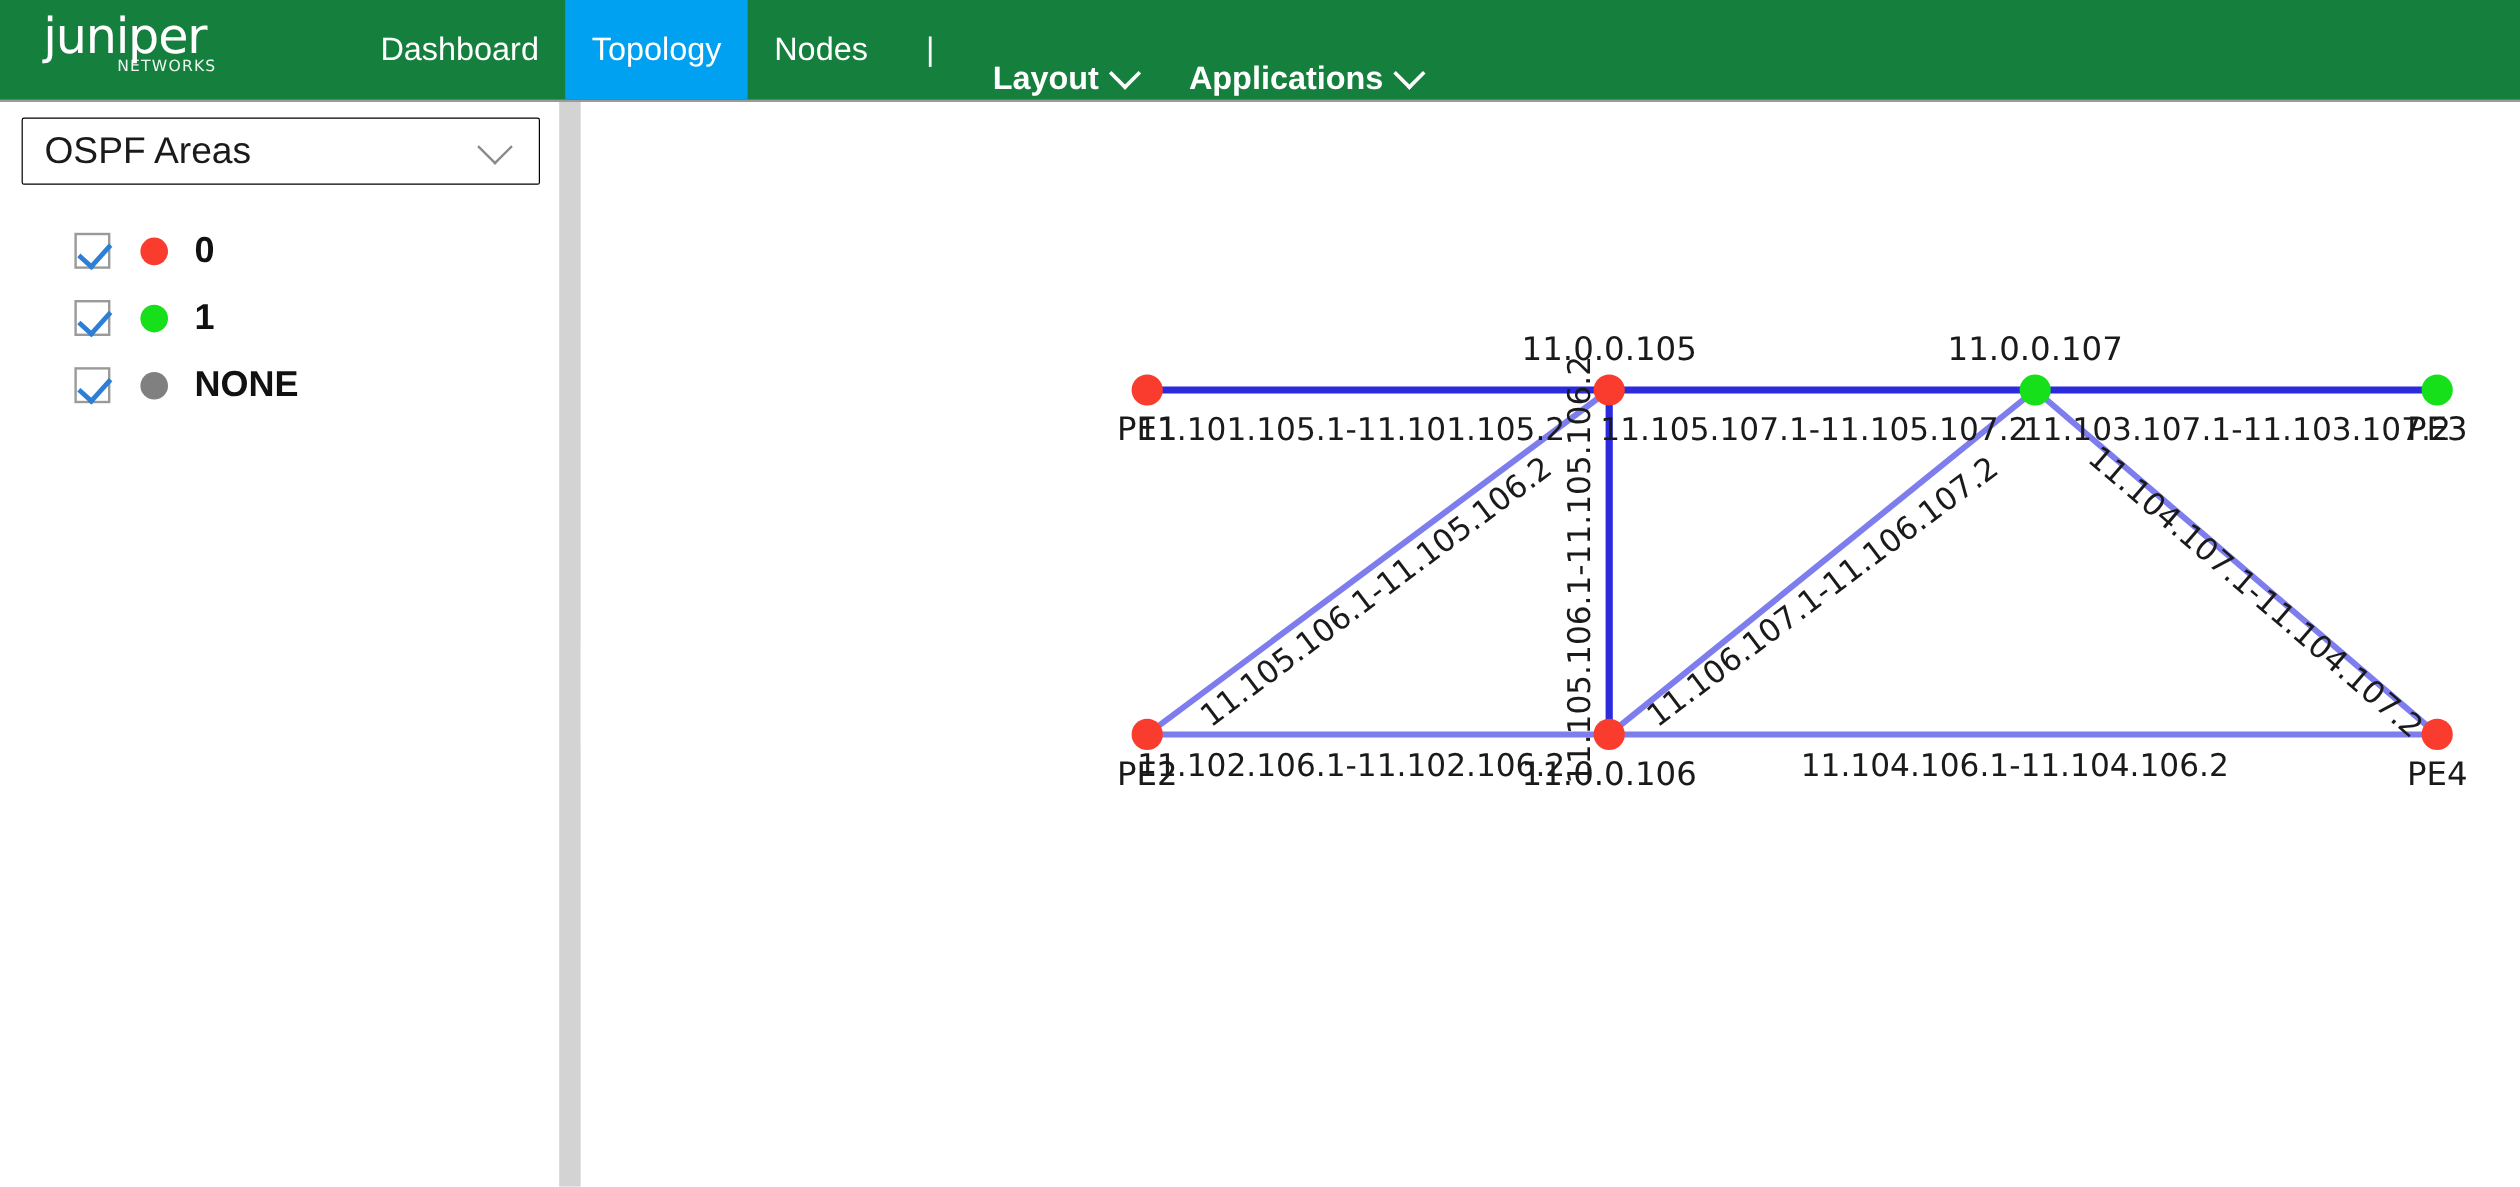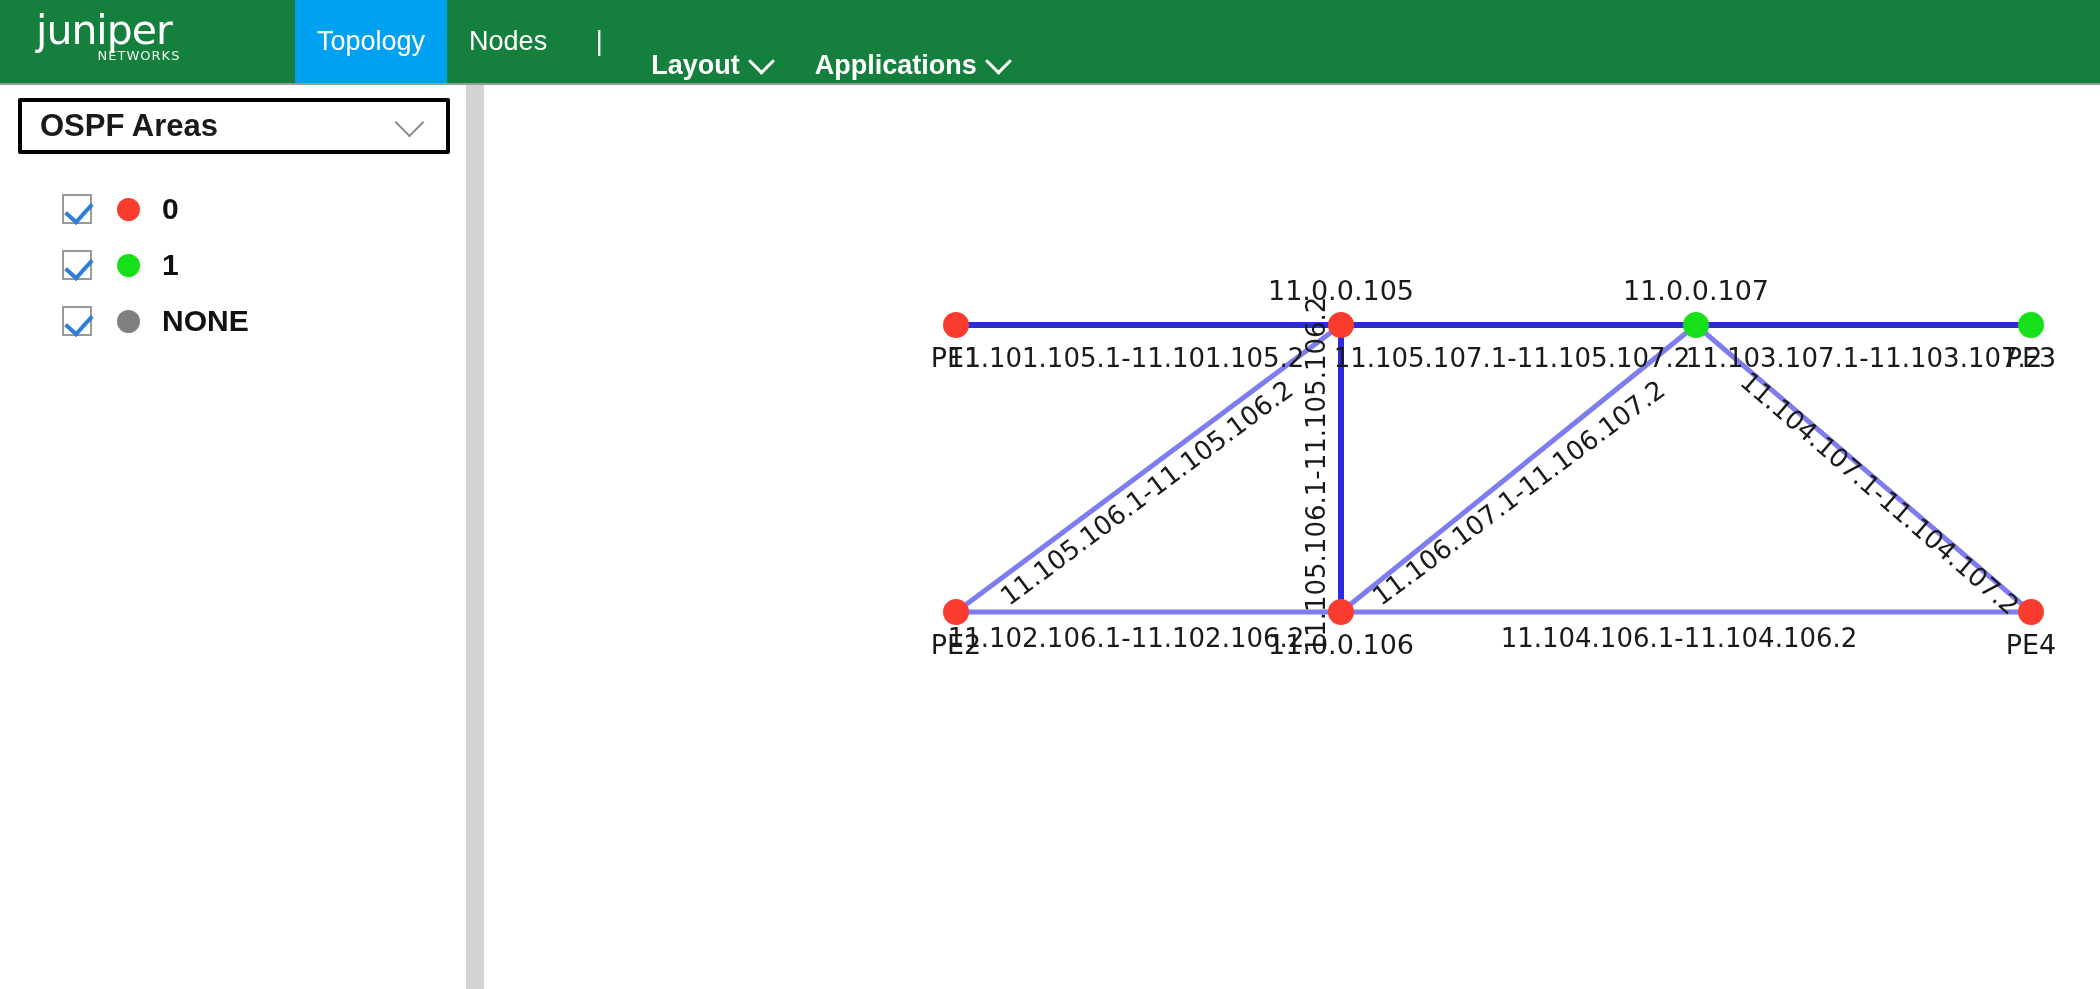--- a/index.html
+++ b/index.html
@@ -57,23 +57,23 @@
   }
 
   
   .left-panel {
     position: absolute; left: 0; top: 85px;
     width: 466px; height: 904px; background: #ffffff;
   }
   .select-box {
     position: absolute; left: 18px; top: 13px;
     width: 432px; height: 56px;
-    border: 4px solid #000000; background: #ffffff; border-radius: 2px;
+    border: 1px solid #000000; background: #ffffff; border-radius: 2px;
     box-sizing: border-box;
-    display: flex; align-items: center; cursor: pointer; font-weight: bold;
+    display: flex; align-items: center; cursor: pointer;
   }
   .select-label {
     font-size: 31px; color: #1a1a1a; padding-left: 18px; flex: 1;
     white-space: nowrap;
   }
   .select-chev {
     width: 19px; height: 19px;
     border-right: 2px solid #8a8a8a; border-bottom: 2px solid #8a8a8a;
     transform: rotate(45deg); margin-right: 26px; margin-bottom: 8px;
   }
@@ -140,20 +140,23 @@
 
 <div id="app">
 
   <div class="navbar">
     <div class="logo">
       <div class="wordmark">juniper</div>
       <div class="subwordmark">NETWORKS</div>
     </div>
 
     <div class="nav-items">
+      <div class="nav-item">
+        <span>Dashboard</span>
+      </div>
       <div class="nav-item active">
         <span>Topology</span>
       </div>
       <div class="nav-item">
         <span>Nodes</span>
       </div>
       <div class="nav-sep">|</div>
       <div class="nav-item bold">
         <span>Layout</span>
         <span class="caret"></span>

